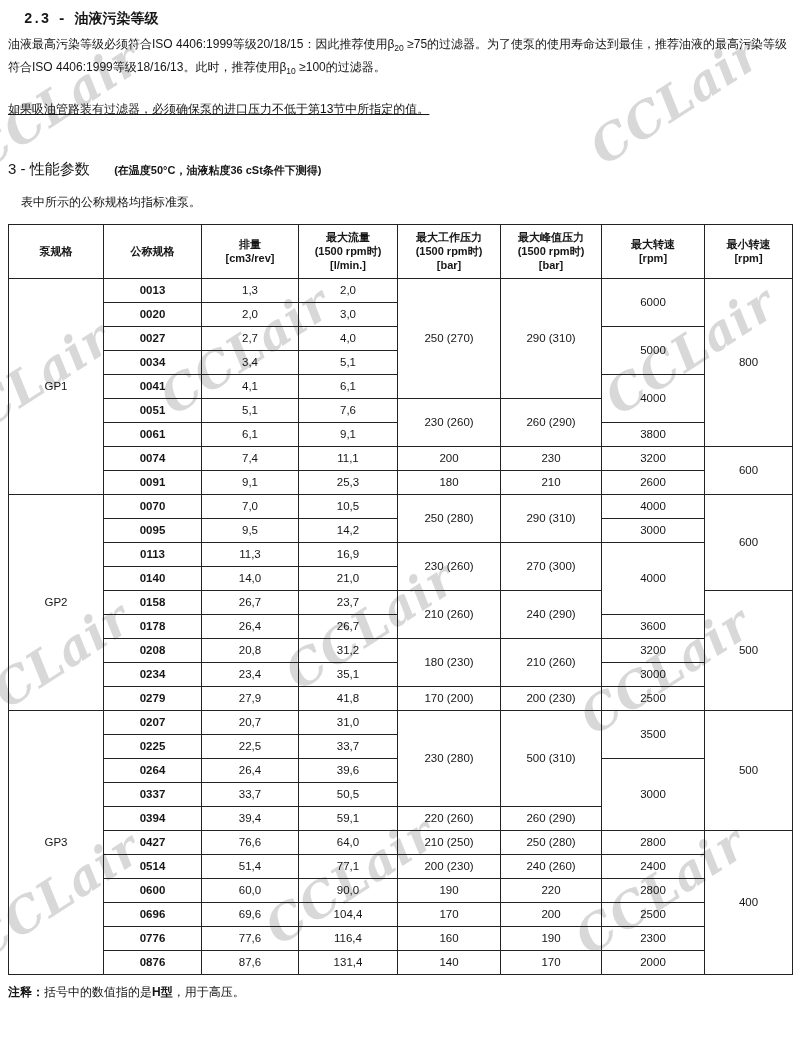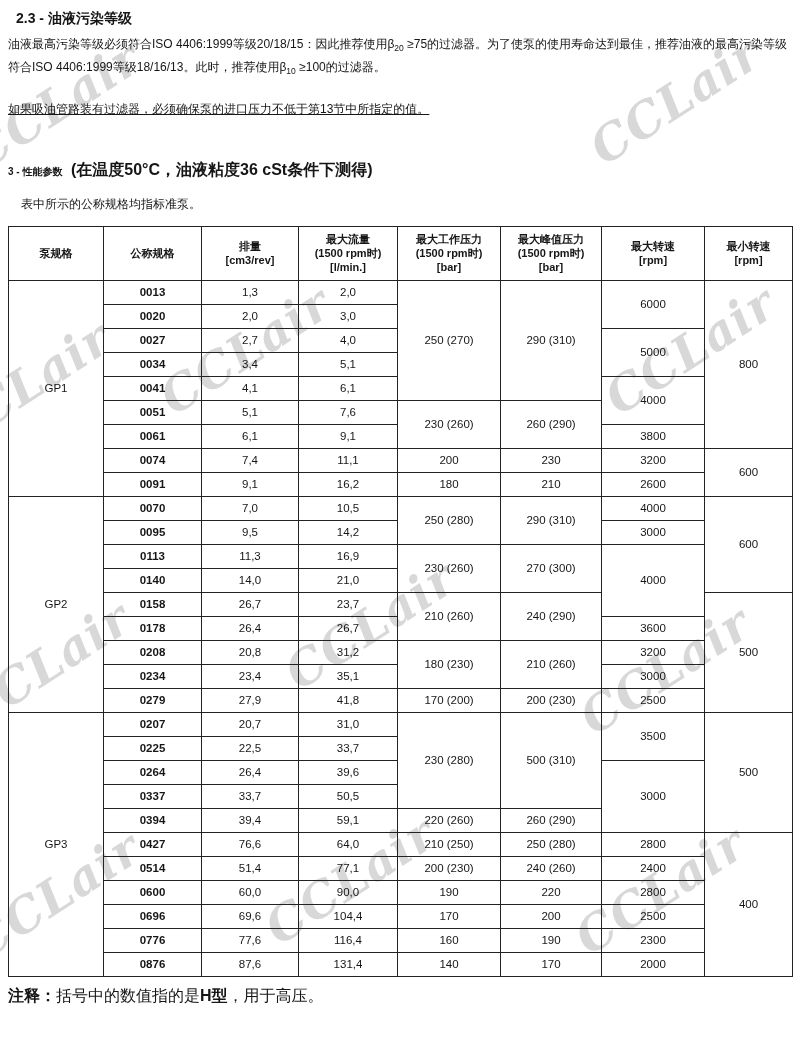--- a/index.html
+++ b/index.html
@@ -14,48 +14,48 @@
     position:absolute; z-index:0;
     font-family:"DejaVu Serif",serif;
     font-style:italic; font-weight:bold;
     font-size:48px; letter-spacing:1px; white-space:nowrap;
     color:rgba(168,168,168,0.45);
     transform:translate(-50%,-50%) rotate(-33deg);
     pointer-events:none; user-select:none;
   }
   .content { position:relative; z-index:1; padding:8px 8px 0 8px; }
 
-  .sec23-title { font-size:14px; font-weight:bold; margin:2px 0 7px 8px; }
+  .sec23-title { font-size:14px; font-weight:bold; margin:2px 0 7px 16px;font-family:Liberation Mono, monospace; }
   .para { font-size:12px; line-height:19px; margin:0; }
   .para.gap { margin-top:18px;text-decoration:underline; }
   sub.beta-sub { font-size:8.5px; }
 
   .sec3-title-row { margin-top:41px; }
-  .sec3-title { font-size:10px; font-weight:bold; }
-  .sec3-subtitle { font-size:16px; font-weight:bold; margin-left:4px; }
+  .sec3-title { font-size:15px; font-weight:normal; }
+  .sec3-subtitle { font-size:11px; font-weight:bold; margin-left:20px; }
   .table-intro { font-size:12px; margin:15px 0 13px 13px; }
 
   table.spec {
     width:784px; border-collapse:collapse; table-layout:fixed;
   }
   table.spec th, table.spec td {
     border:1px solid #222222;
     text-align:center; vertical-align:middle;
     padding:0 2px; overflow:hidden;
   }
   table.spec thead th {
     height:54px; font-size:11px; font-weight:bold;
     white-space:pre-line; line-height:1.3;
   }
   table.spec tbody td { height:24px; font-size:11.5px; }
   td.code { font-weight:bold; }
   td.gp { font-weight:normal; font-size:12.5px; }
   tr.group-start td { border-top:1.5px solid #1b1b1b; }
 
-  .note { font-size:16px; margin-top:9px; }
+  .note { font-size:12px; margin-top:9px; }
   .note .b { font-weight:bold; }
 </style>
 </head>
 <body>
 
 <div class="page">
 
   <div class="wm" style="left:55px;top:105px">CCLair</div>
   <div class="wm" style="left:675px;top:100px">CCLair</div>
   <div class="wm" style="left:25px;top:385px">CCLair</div>
@@ -167,21 +167,21 @@
           <td>7,4</td>
           <td>11,1</td>
           <td>200</td>
           <td>230</td>
           <td>3200</td>
           <td rowspan="2">600</td>
         </tr>
         <tr>
           <td class="code">0091</td>
           <td>9,1</td>
-          <td>16,2</td>
+          <td>25,3</td>
           <td>180</td>
           <td>210</td>
           <td>2600</td>
         </tr>
 
         <tr class="group-start">
           <td class="gp" rowspan="9">GP2</td>
           <td class="code">0070</td>
           <td>7,0</td>
           <td>10,5</td>

